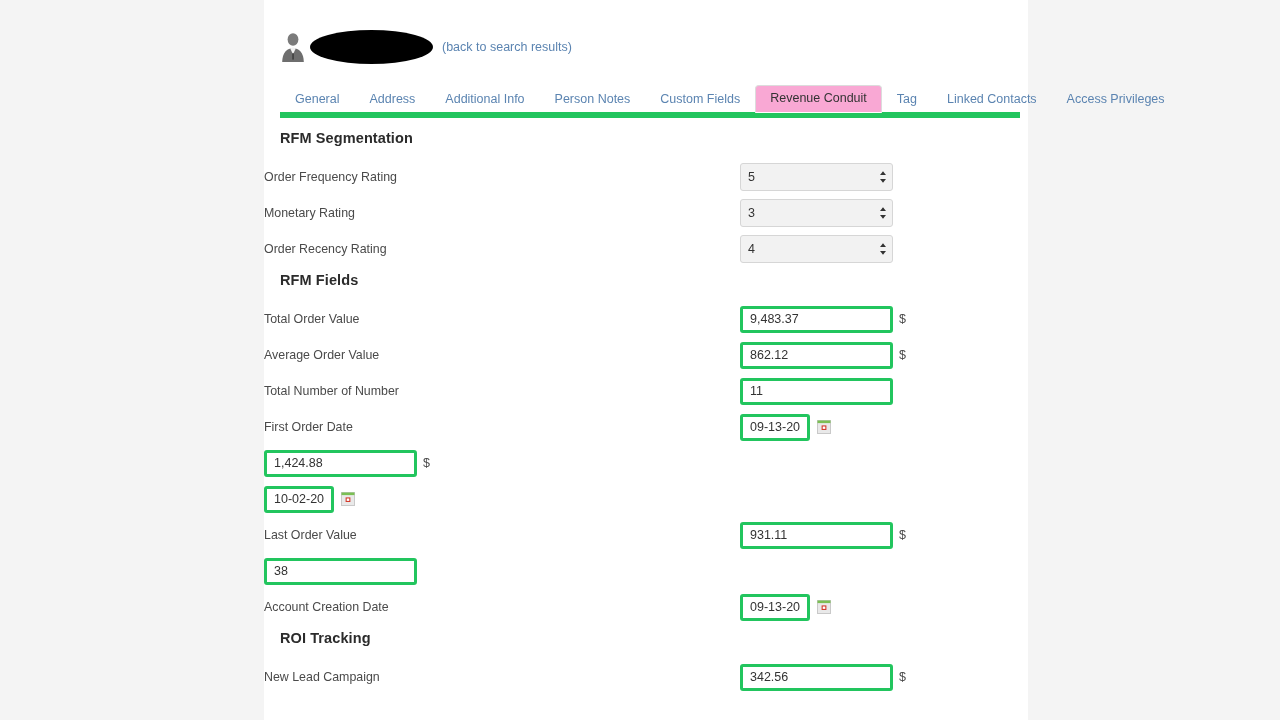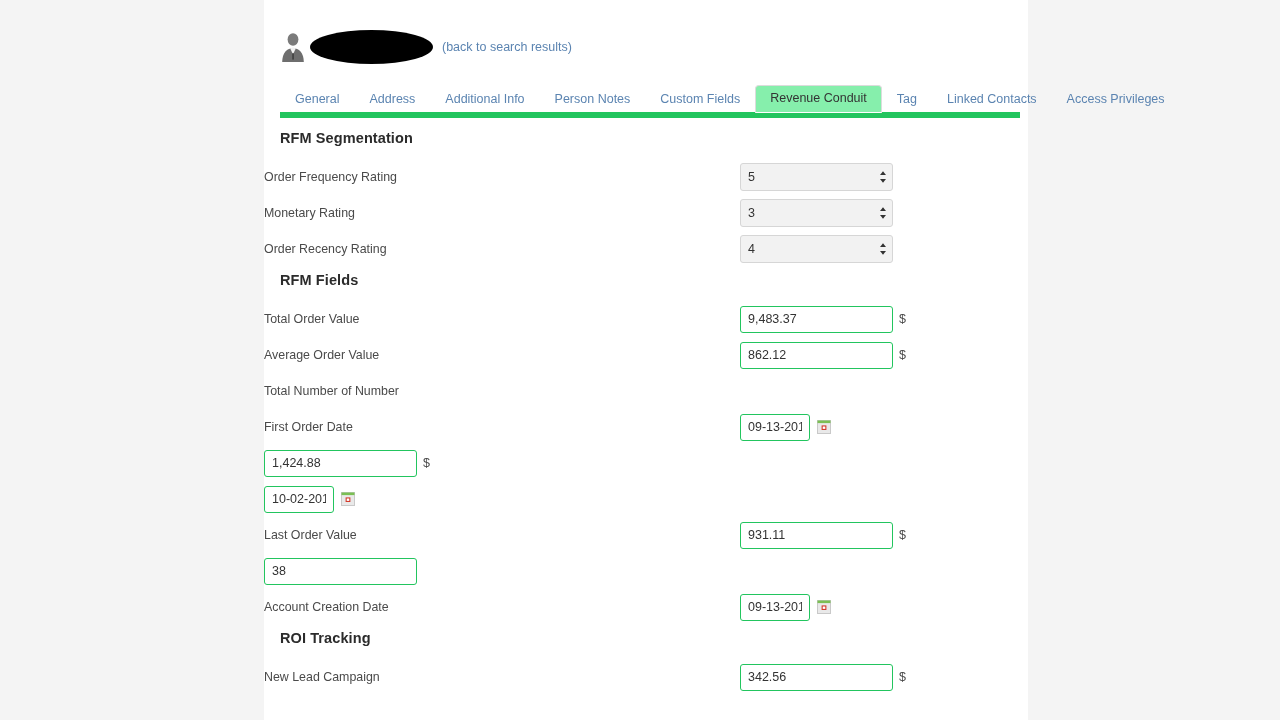--- a/index.html
+++ b/index.html
@@ -80,21 +80,21 @@
     cursor: pointer;
     line-height: 15px;
     border: 1px solid transparent;
     border-bottom: none;
     position: relative;
     top: 1px;
     background: transparent;
   }
   .tab-item.active {
     color: #333333;
-    background: #86efac;
+    background: #f9a8d4;
     border: 1px solid #dcdcdc;
     border-bottom: 1px solid #ffffff;
     border-radius: 4px 4px 0 0;
     cursor: default;
   }
 
   
   #form-body {
     position: absolute;
     left: 0;
@@ -129,21 +129,21 @@
   .field-control { display: flex; align-items: center; }
 
   .text-input {
     width: 153px;
     height: 27px;
     padding: 2px 7px;
     font-size: 12.5px;
     font-family: "Liberation Sans", sans-serif;
     color: #333333;
     background: #ffffff;
-    border: 1px solid #22c55e;
+    border: 3px solid #22c55e;
     border-radius: 3px;
     outline: none;
   }
   .text-input.date-input { width: 70px; }
 
   .select-input {
     width: 153px;
     height: 28px;
     padding: 2px 20px 2px 7px;
     font-size: 12.5px;
@@ -253,20 +253,23 @@
           </div>
           <div class="form-row">
             <div class="field-label">Average Order Value</div>
             <div class="field-control">
               <input type="text" class="text-input" value="862.12" style="">
               <span class="currency-suffix">$</span>
             </div>
           </div>
           <div class="form-row">
             <div class="field-label">Total Number of Number</div>
+            <div class="field-control">
+              <input type="text" class="text-input" value="11" style="">
+            </div>
           </div>
           <div class="form-row">
             <div class="field-label">First Order Date</div>
             <div class="field-control">
               <input type="text" class="text-input date-input" value="09-13-2016" style="">
               <svg viewBox="0 0 14 14" class="calendar-icon">
                 <rect x="0.5" y="0.5" width="13" height="13" fill="#e9e9e9" stroke="#c9c9c9"></rect>
                 <rect x="0.5" y="0.5" width="13" height="2.6" fill="#7bbf54"></rect>
                 <rect x="4.6" y="5.4" width="4.8" height="4.6" fill="#d33a2c"></rect>
                 <rect x="5.7" y="6.5" width="2.6" height="2.4" fill="#ffffff"></rect>

